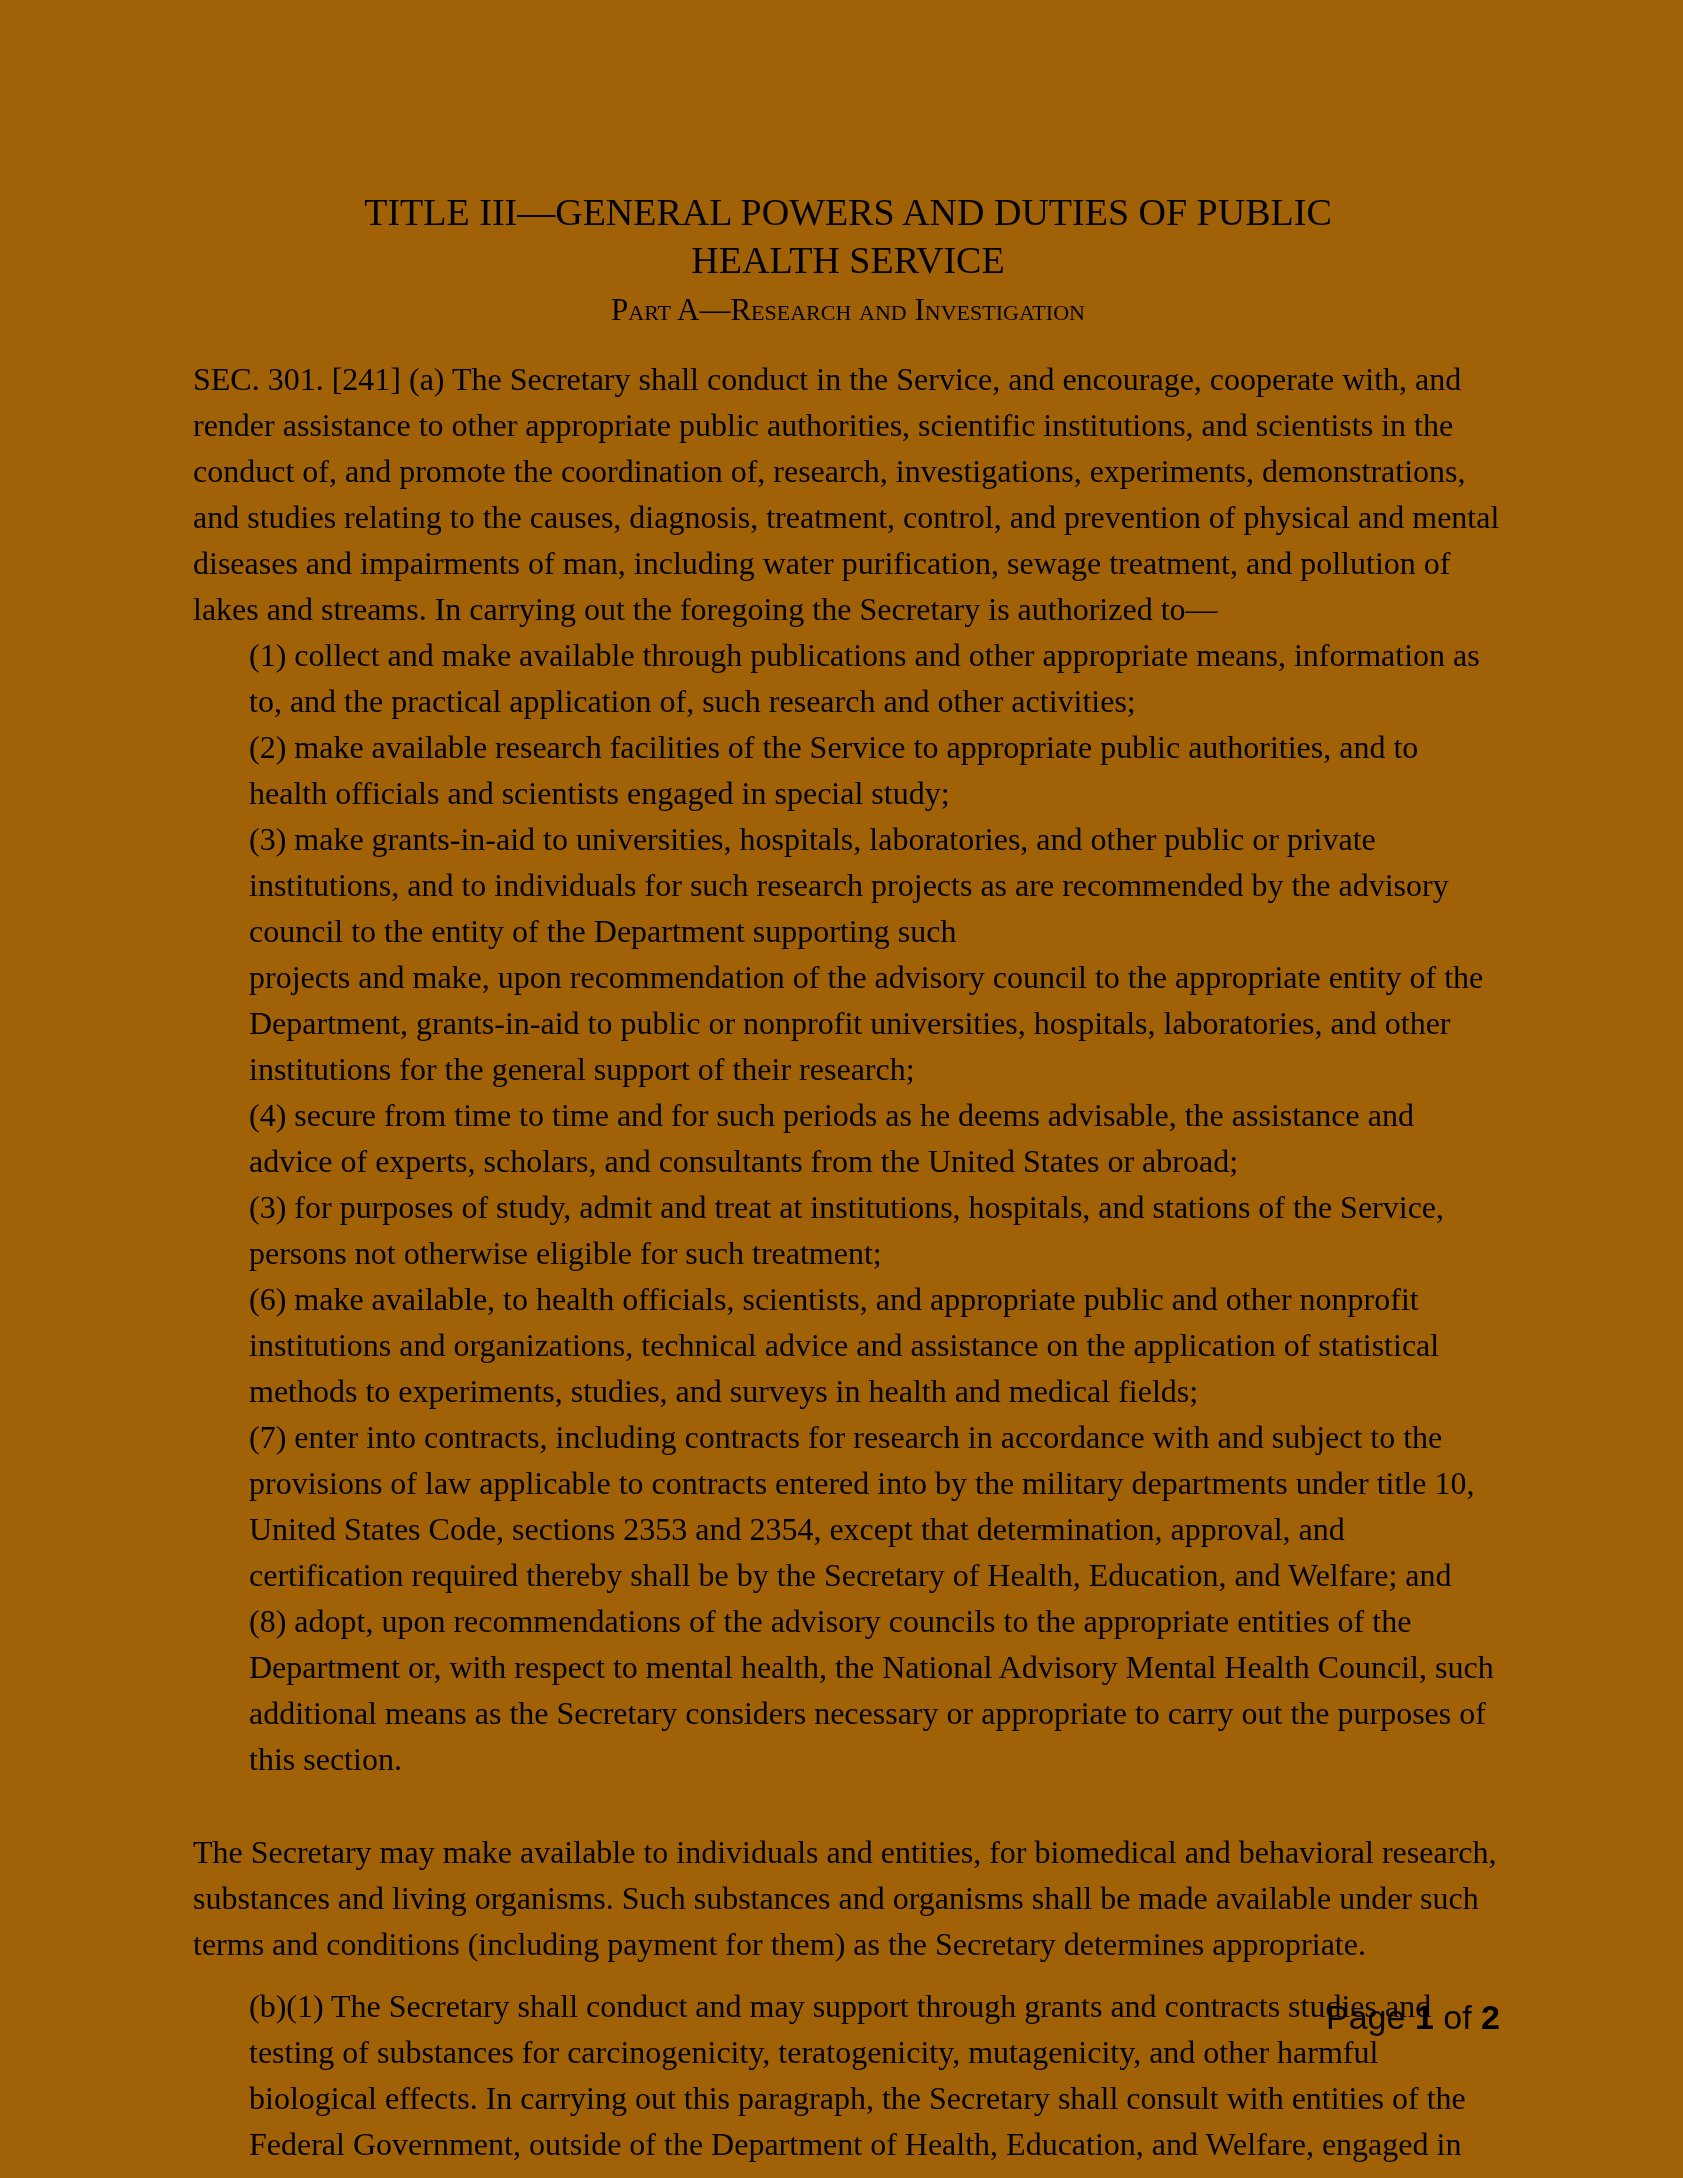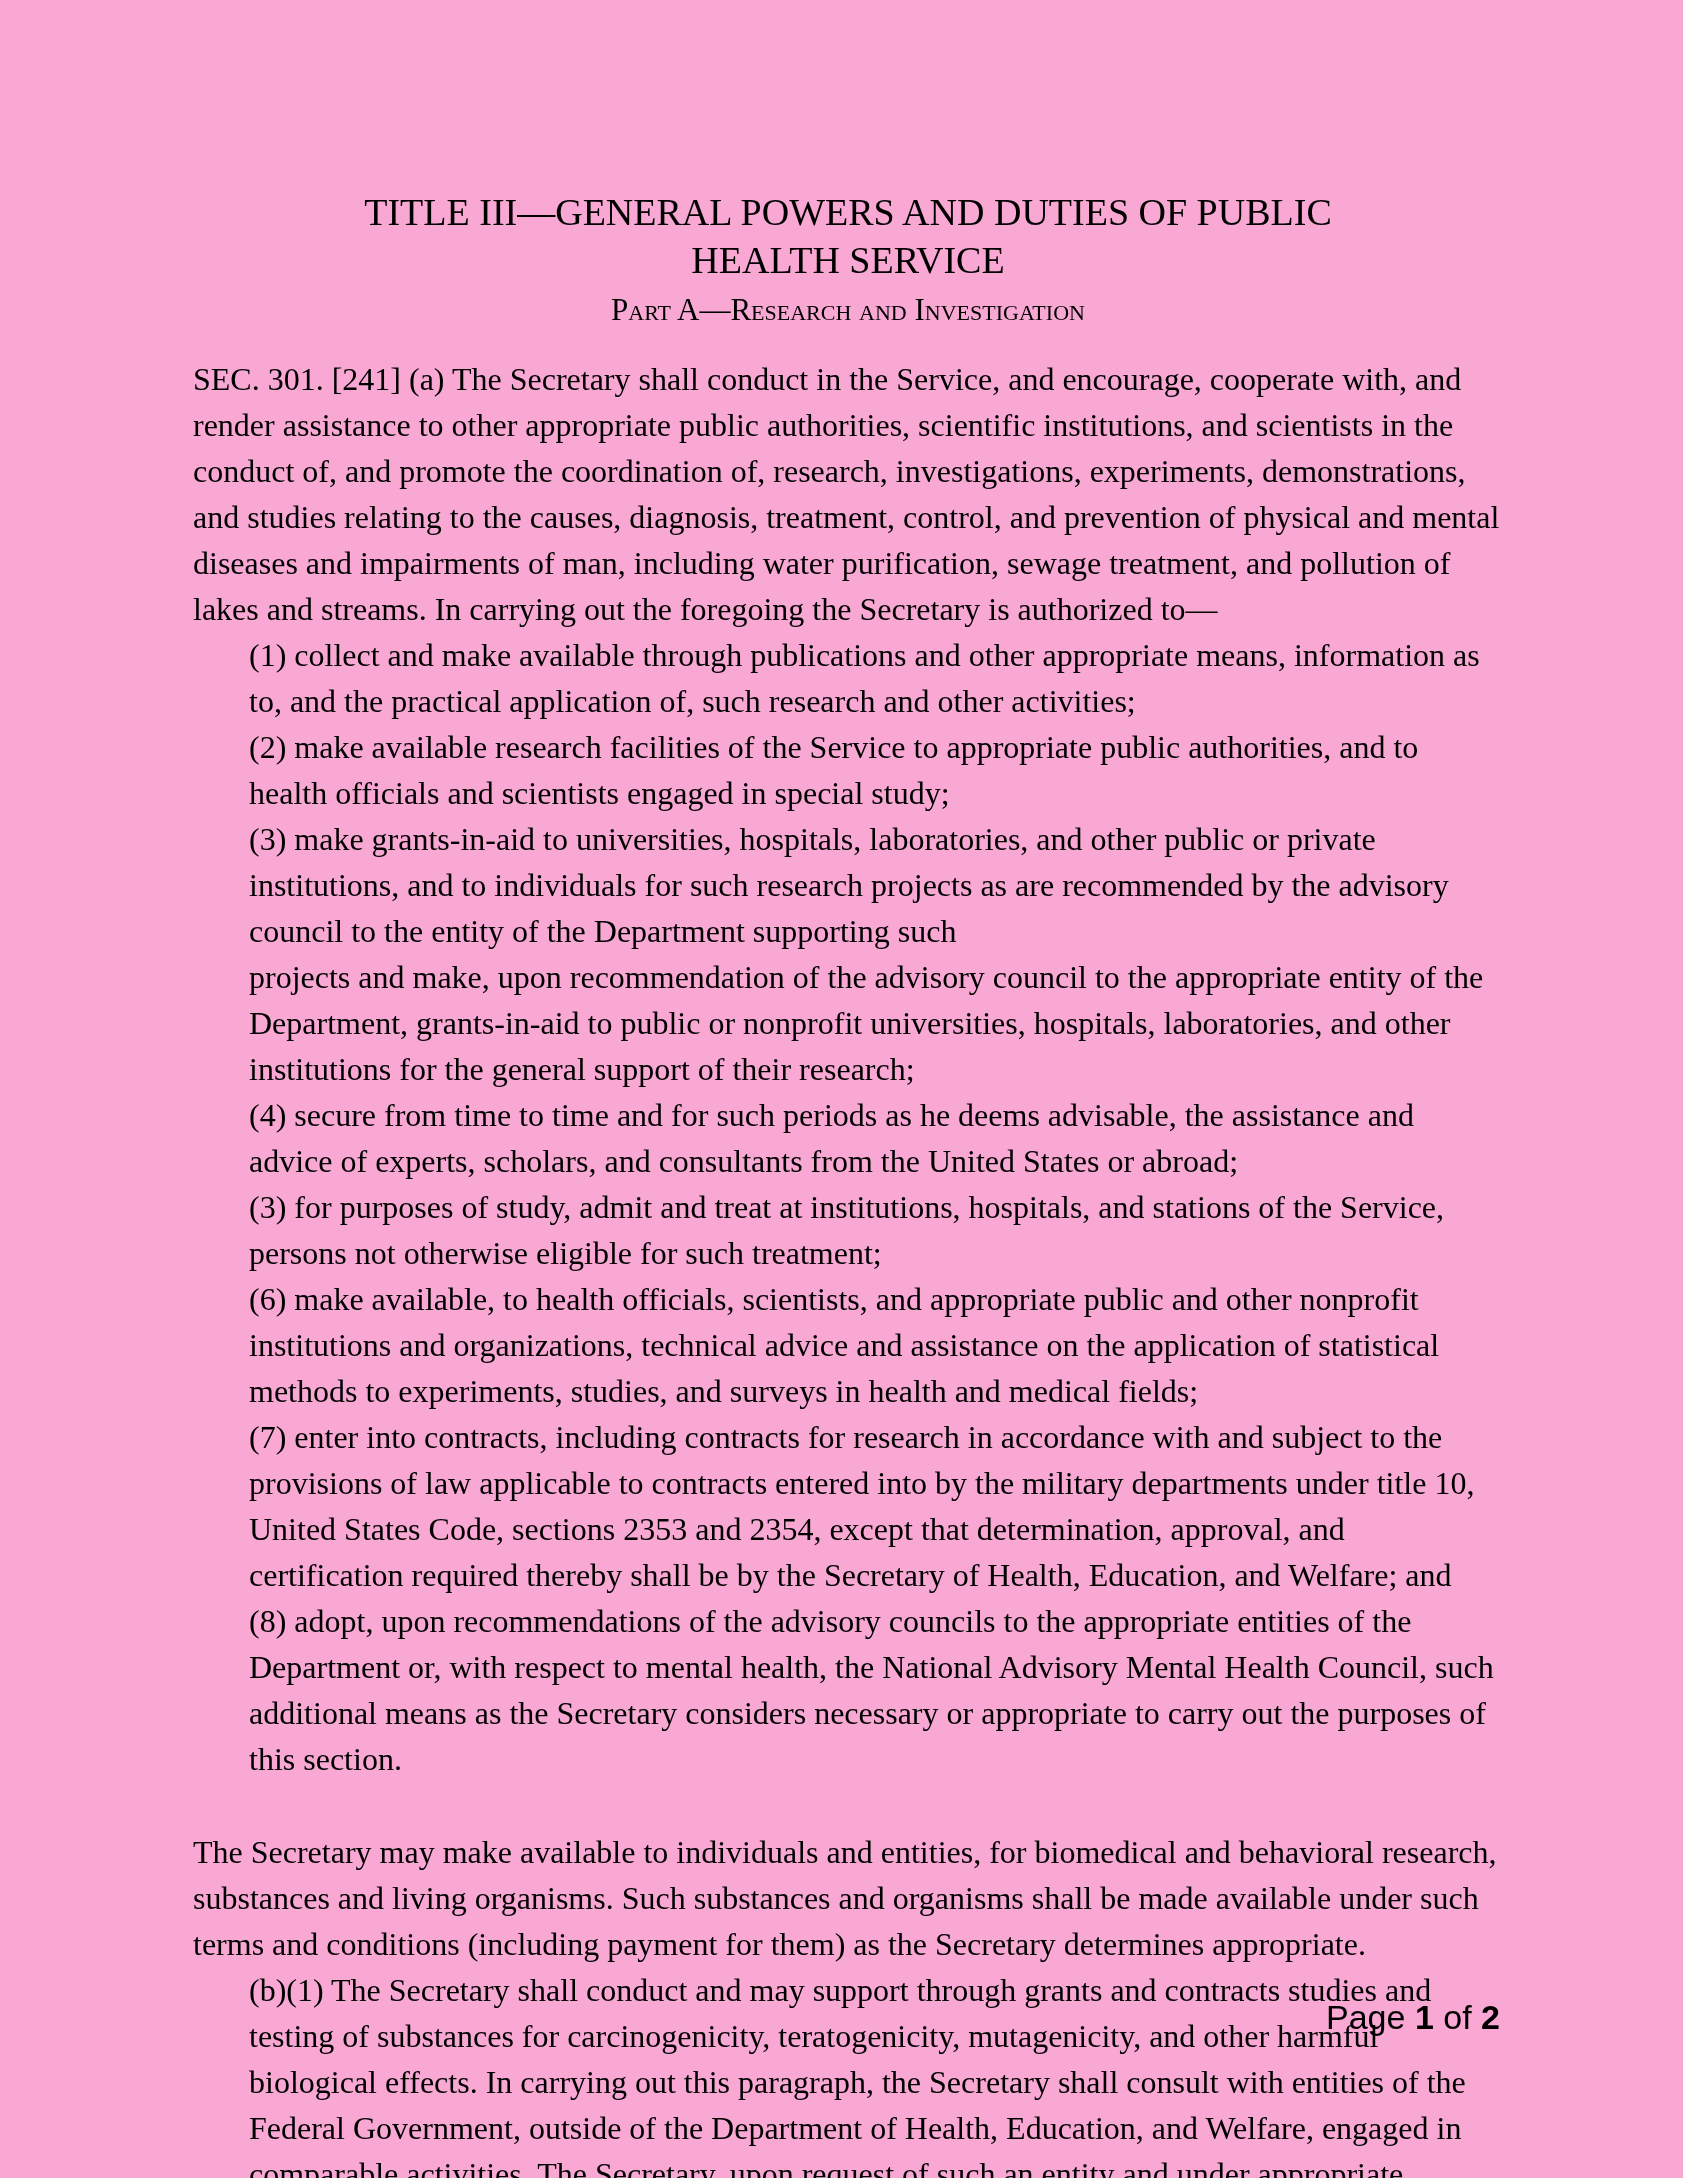--- a/index.html
+++ b/index.html
@@ -1,19 +1,19 @@
 <!DOCTYPE html>
 <html><head>
 <meta charset="utf-8">
 <style>
   html,body{margin:0;padding:0;background:#e8e8e8;}
   .page{
     position:relative;
     width:1683px;height:2178px;
-    background:#f9a8d4;
+    background:#a16207;
     color:#000000;
     font-family:"Liberation Serif","DejaVu Serif",serif;
     box-sizing:border-box;
     overflow:hidden;
   }
   .content{
     position:absolute;
     left:193px;right:180px;top:188px;
   }
   .heading-block{text-align:center;margin:0 auto 24px auto;}
@@ -33,21 +33,21 @@
     font-variant:small-caps;
   }
   .body-text{margin-top:26px;}
   .para{
     font-size:32px;
     line-height:46px;
     white-space:pre-line;
     margin:0;
   }
   .indent{margin-left:56px;}
-  .spaced{margin-top:47px;margin-bottom:0;}
+  .spaced{margin-top:47px;margin-bottom:16px;}
   .footer{
     position:absolute;
     top:2000px;right:183px;
     font-family:"Liberation Sans","DejaVu Sans",sans-serif;
     font-size:34px;line-height:34px;
     color:#000000;
   }
   .footer .b{font-weight:700;}
 </style>
 </head>

